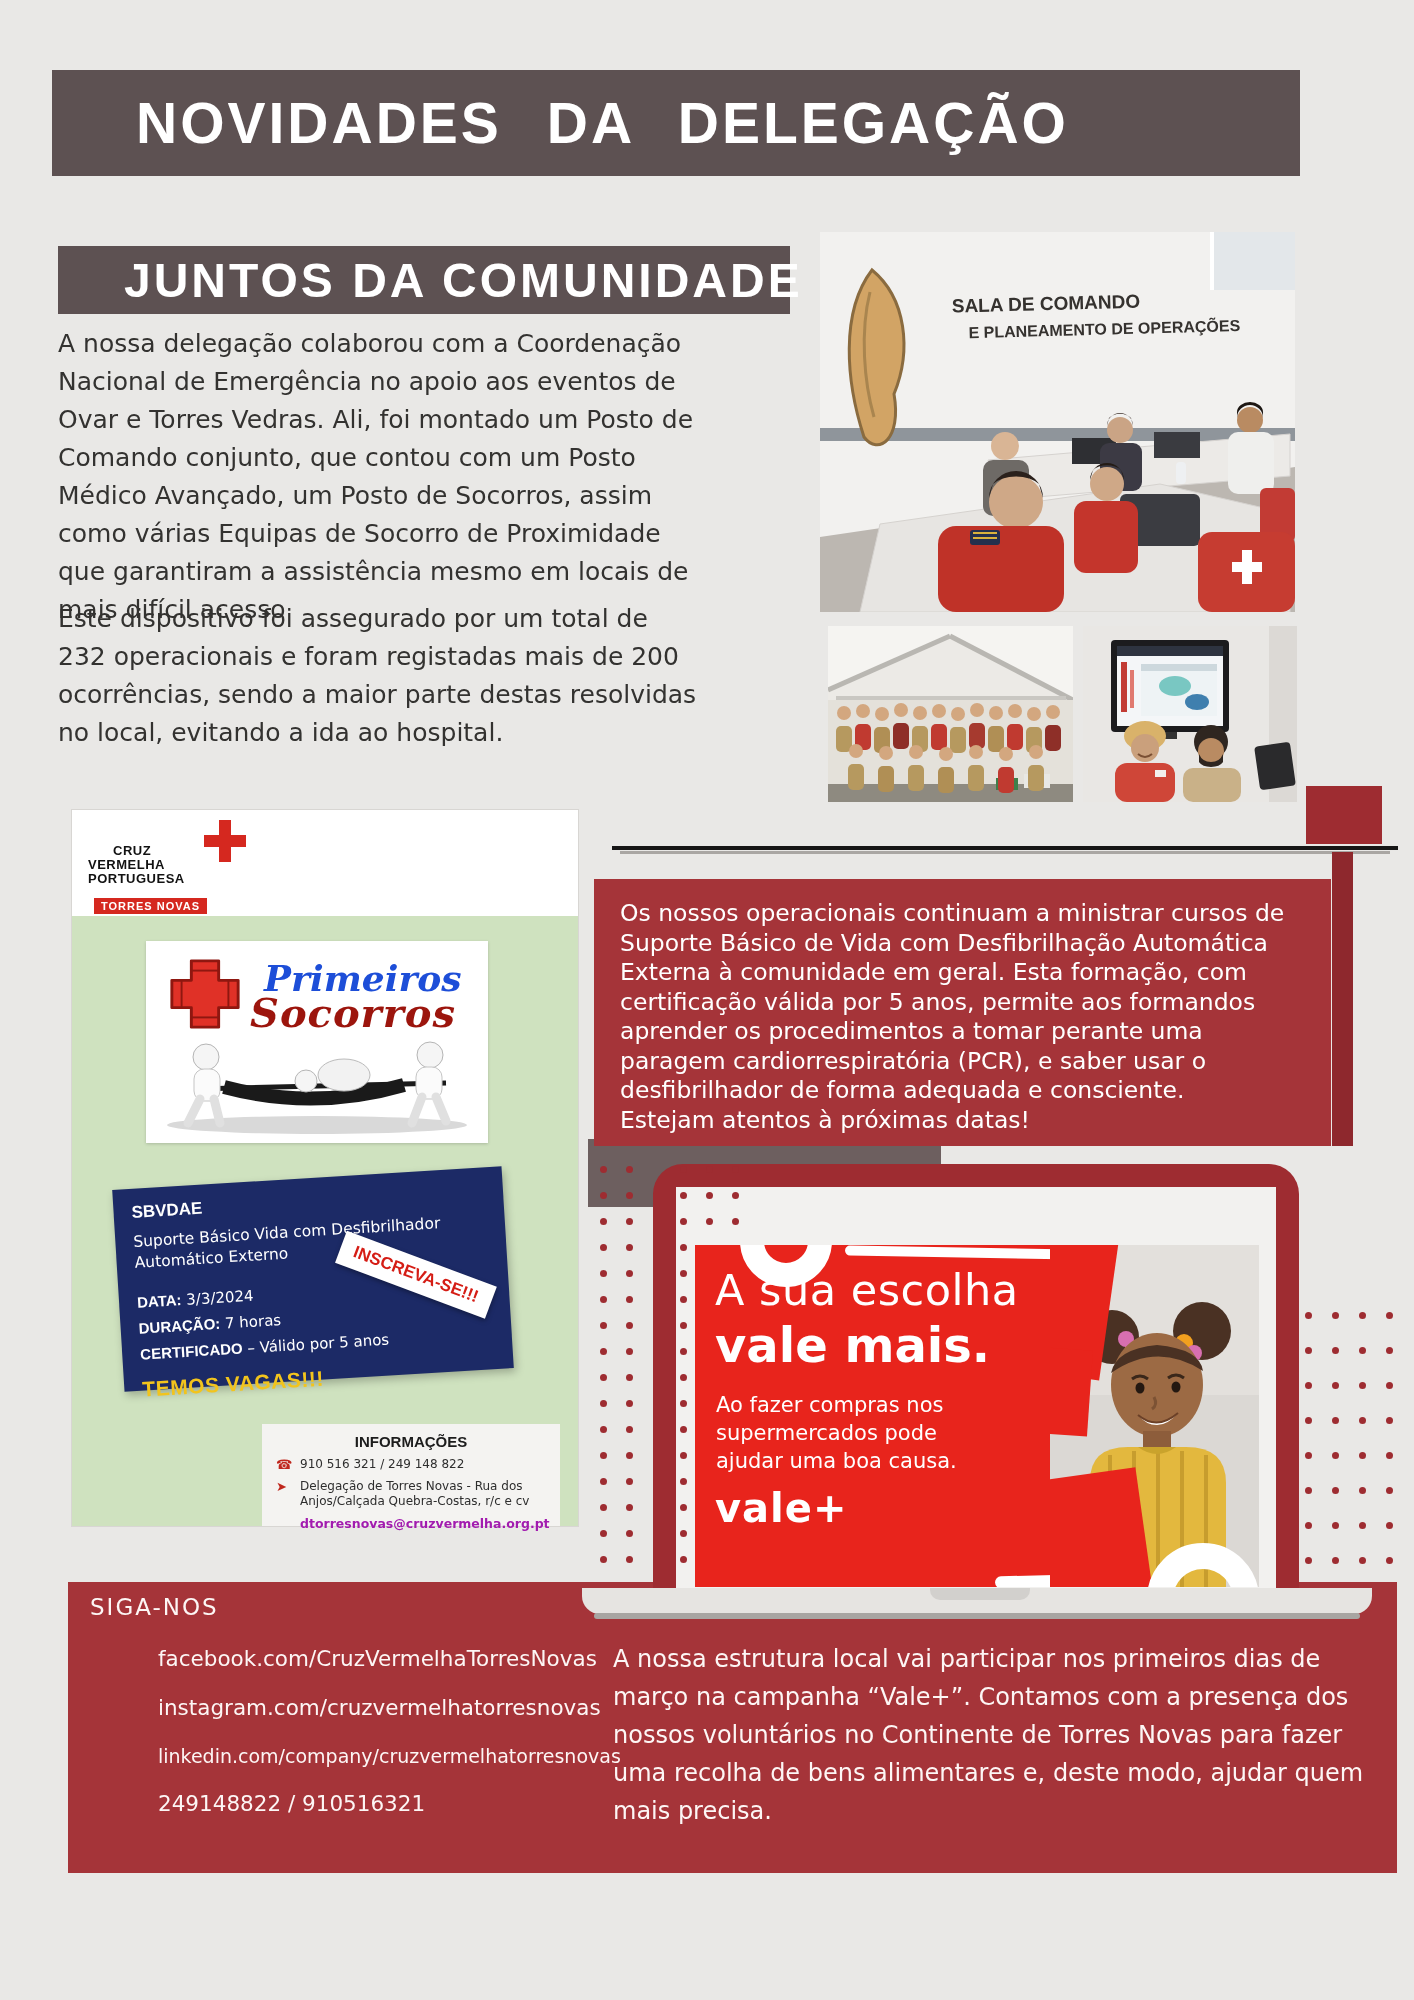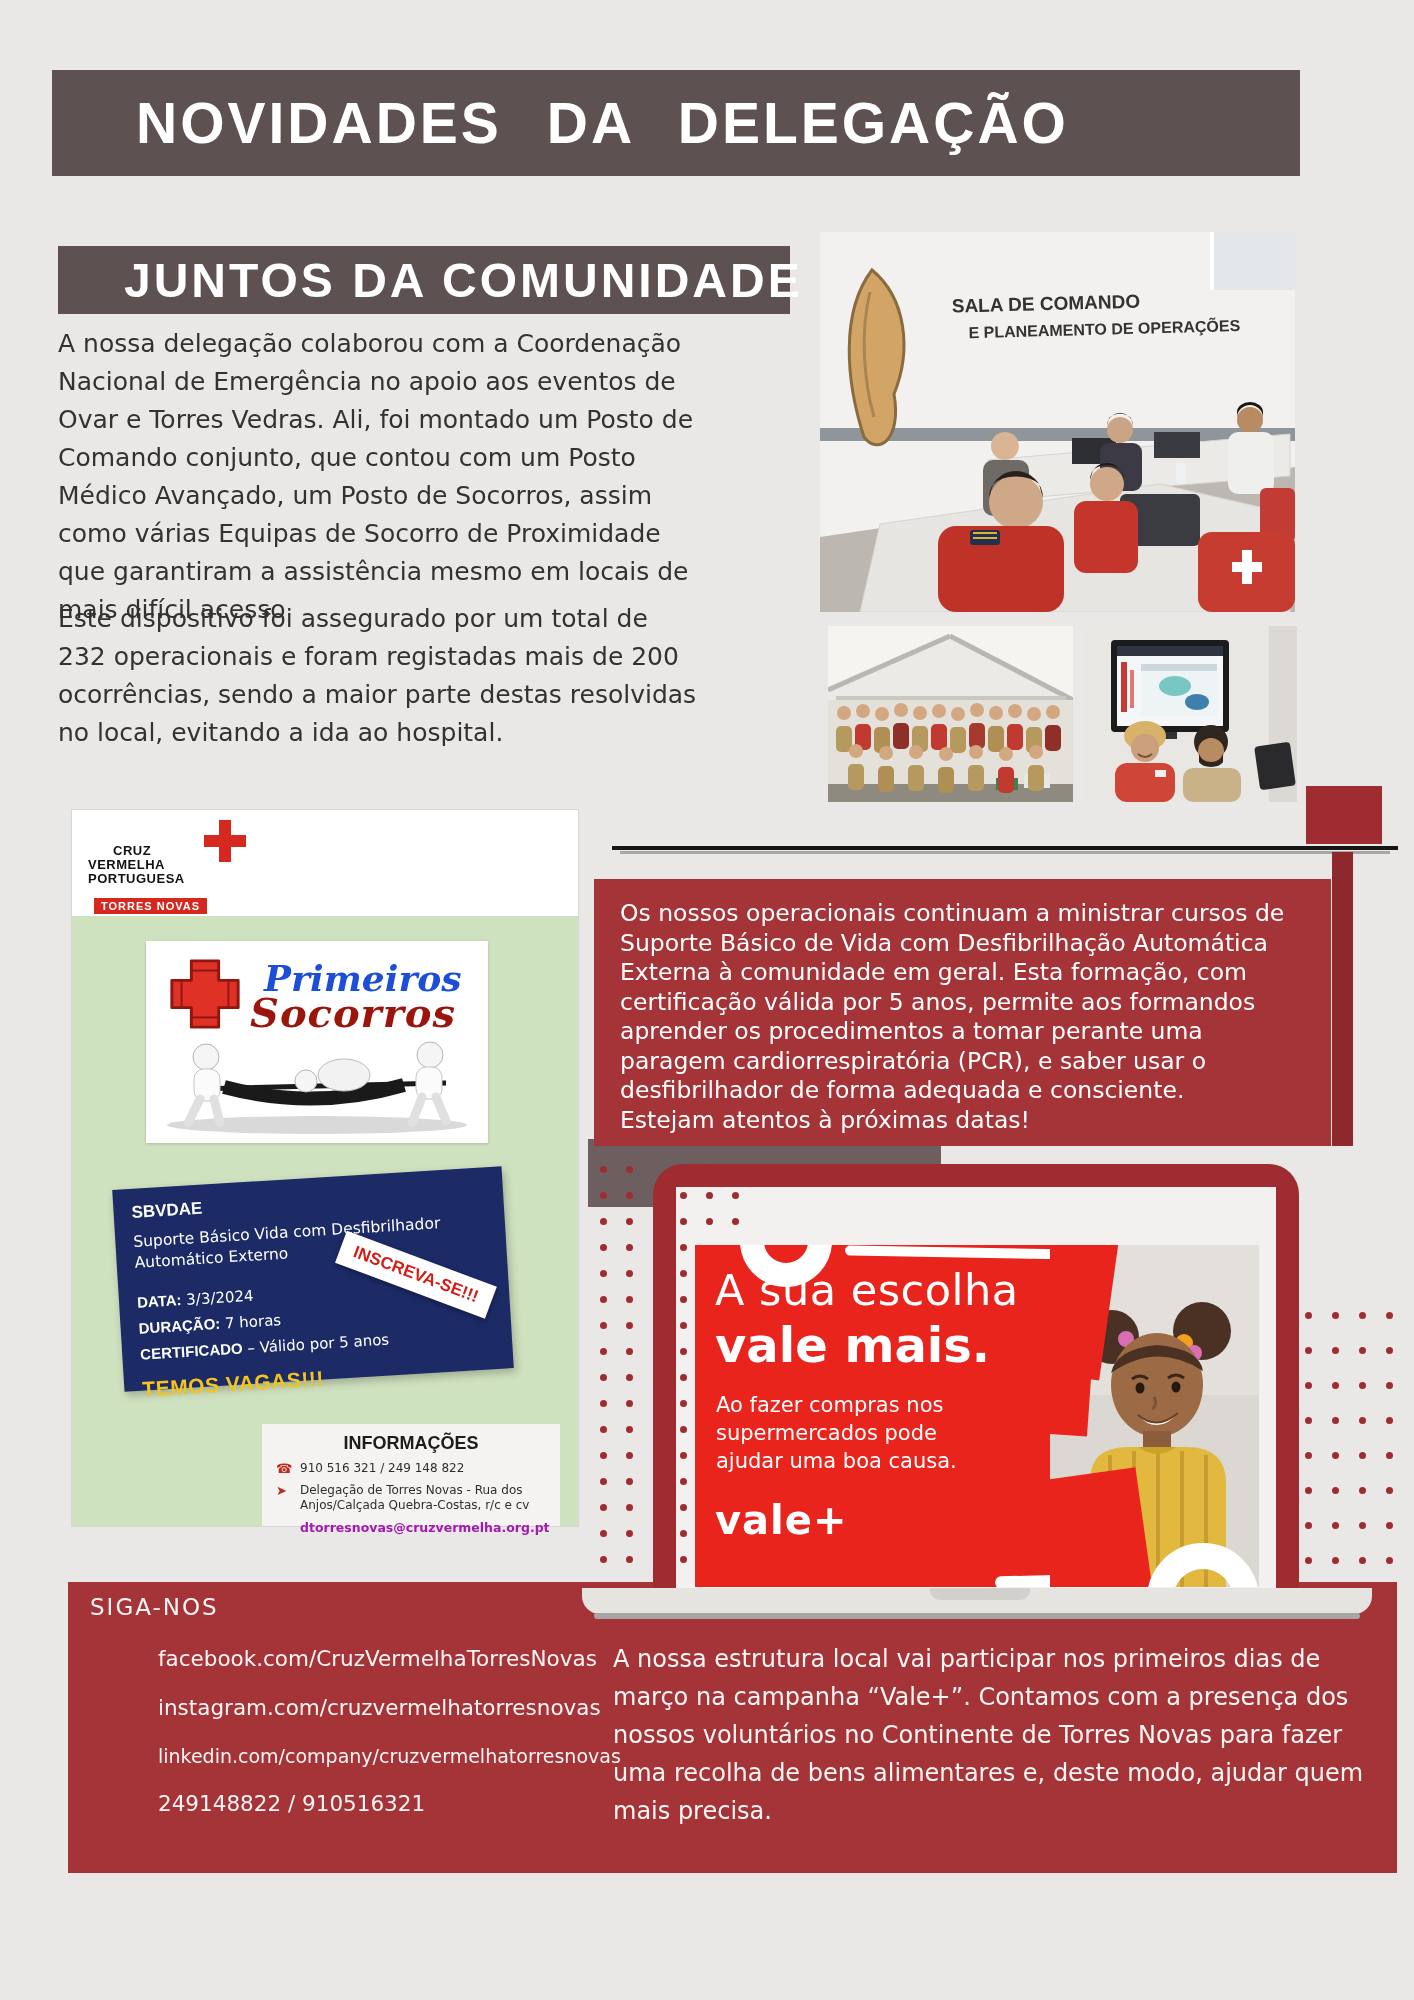--- a/index.html
+++ b/index.html
@@ -62,36 +62,36 @@
   .course-line b{font-family:"Liberation Sans",sans-serif;}
   .course-details{margin-top:16px;}
   .vacancies{margin-top:10px;color:#f2c41d;font-family:"Liberation Sans",sans-serif;
              font-weight:bold;font-size:21px;letter-spacing:.5px;}
   .sticker{position:absolute;right:12px;top:86px;transform:rotate(24deg);background:#fff;color:#d51d15;
            font-family:"Liberation Sans",sans-serif;font-weight:bold;font-size:17px;
            padding:7px 14px;box-shadow:1px 2px 5px rgba(0,0,0,.35);}
   .info-card{left:190px;top:614px;width:298px;height:102px;background:#f4f3f1;
              box-sizing:border-box;padding:9px 14px;}
   .info-title{text-align:center;font-family:"Liberation Sans",sans-serif;font-weight:bold;
-              font-size:18px;color:#1c1c1c;}
+              font-size:15px;color:#1c1c1c;}
   .info-row{display:flex;gap:8px;margin-top:7px;font-size:12px;line-height:15px;color:#2e2e2e;}
   .info-ic{color:#c0271d;font-size:13px;width:16px;flex:none;}
   .info-email{margin-left:24px;margin-top:7px;font-weight:bold;font-size:12.5px;color:#a21caf;}
   
   .laptop-frame{left:653px;top:1164px;width:646px;height:428px;background:#9e2c31;
                 border-radius:30px 30px 0 0;z-index:20;}
   .laptop-bezel{position:absolute;left:23px;top:23px;width:600px;height:405px;background:#f2f1ef;}
   .laptop-screen{position:absolute;left:42px;top:81px;width:564px;height:342px;background:#e8241c;
                  overflow:hidden;}
   .ring{position:absolute;border-radius:50%;border:24px solid #fff;box-sizing:border-box;}
   .paint{position:absolute;background:#fff;border-radius:6px;}
   .scr-h1{position:absolute;left:20px;top:20px;color:#fff;font-size:43px;letter-spacing:.5px;}
   .scr-h2{position:absolute;left:20px;top:72px;color:#fff;font-size:48px;font-weight:bold;}
   .scr-body{position:absolute;left:21px;top:146px;color:#fff;font-size:21px;line-height:28px;}
-  .scr-brand{position:absolute;left:20px;top:252px;color:#fff;font-size:40px;font-weight:bold;letter-spacing:1px;}
+  .scr-brand{position:absolute;left:20px;top:240px;color:#fff;font-size:40px;font-weight:bold;letter-spacing:1px;}
   .girl-panel{position:absolute;left:355px;top:0;width:209px;height:342px;background:#dbd8d4;overflow:hidden;}
   .torn{position:absolute;background:#e8241c;}
   .laptop-base{left:582px;top:1588px;width:790px;height:26px;background:#e6e4e1;
                border-radius:0 0 18px 18px;z-index:21;}
   .base-notch{position:absolute;left:348px;top:0;width:100px;height:12px;background:#d2d0cd;
               border-radius:0 0 10px 10px;}
   .base-shadow{left:594px;top:1613px;width:766px;height:6px;background:#a8a5a2;border-radius:3px;z-index:21;}
   
   .footer-red{left:68px;top:1582px;width:1329px;height:291px;background:#a53439;z-index:4;}
   .footer-red *{color:#fdf6f5;}

